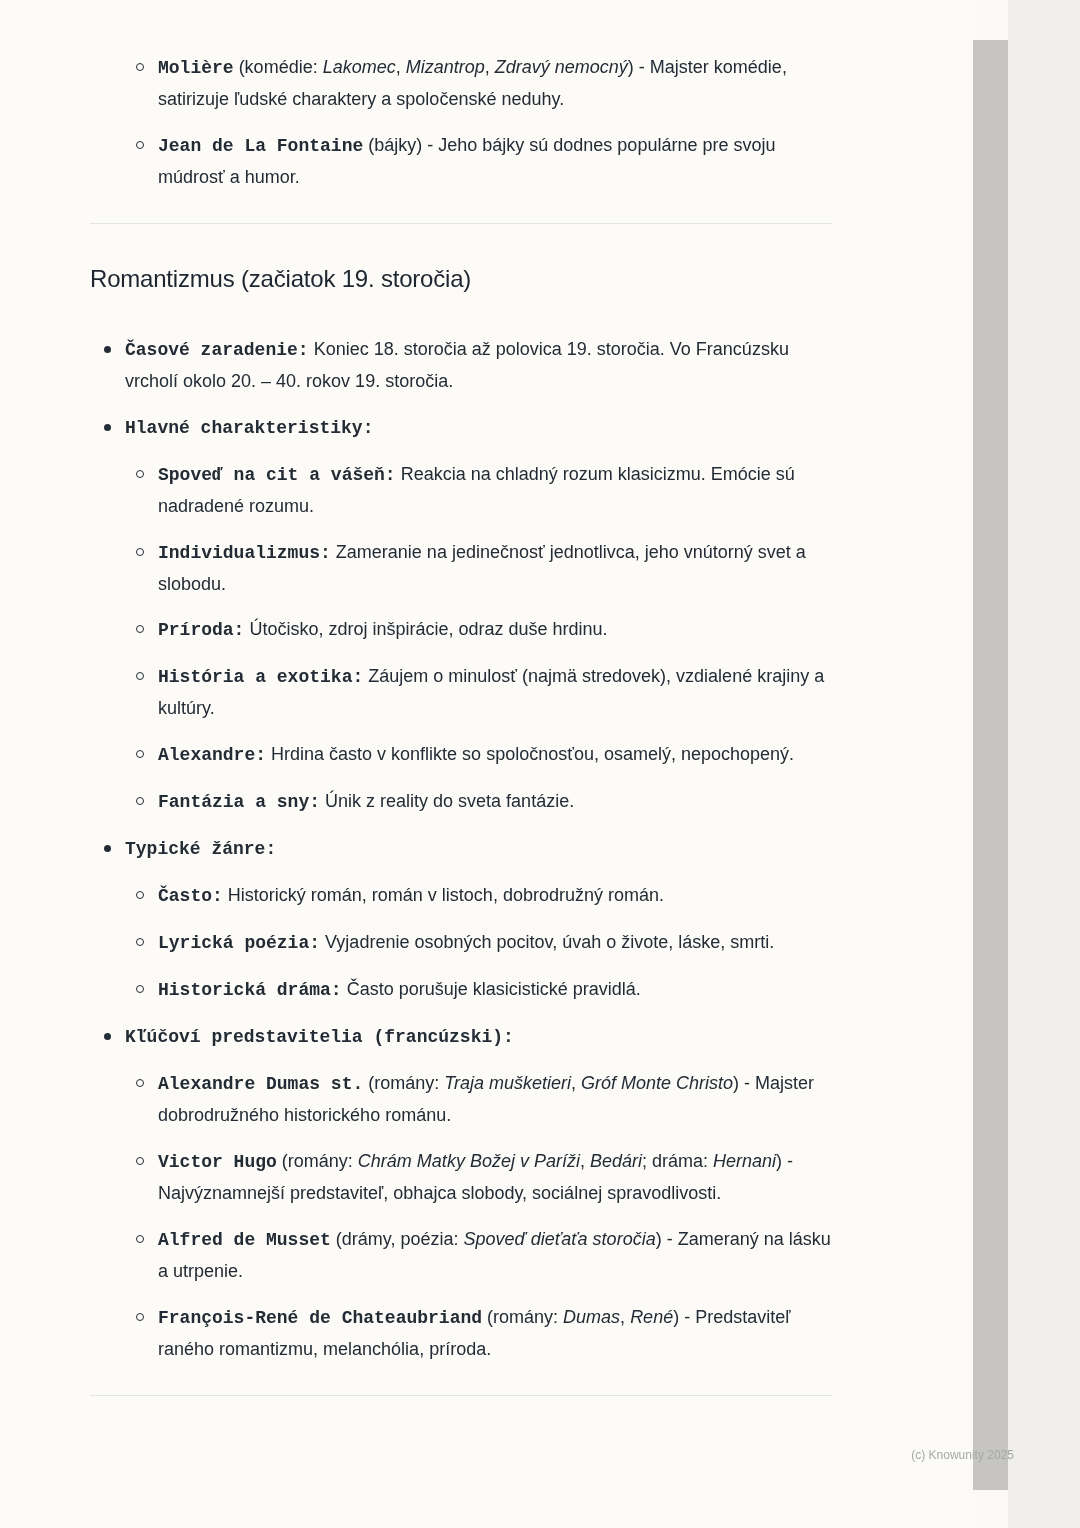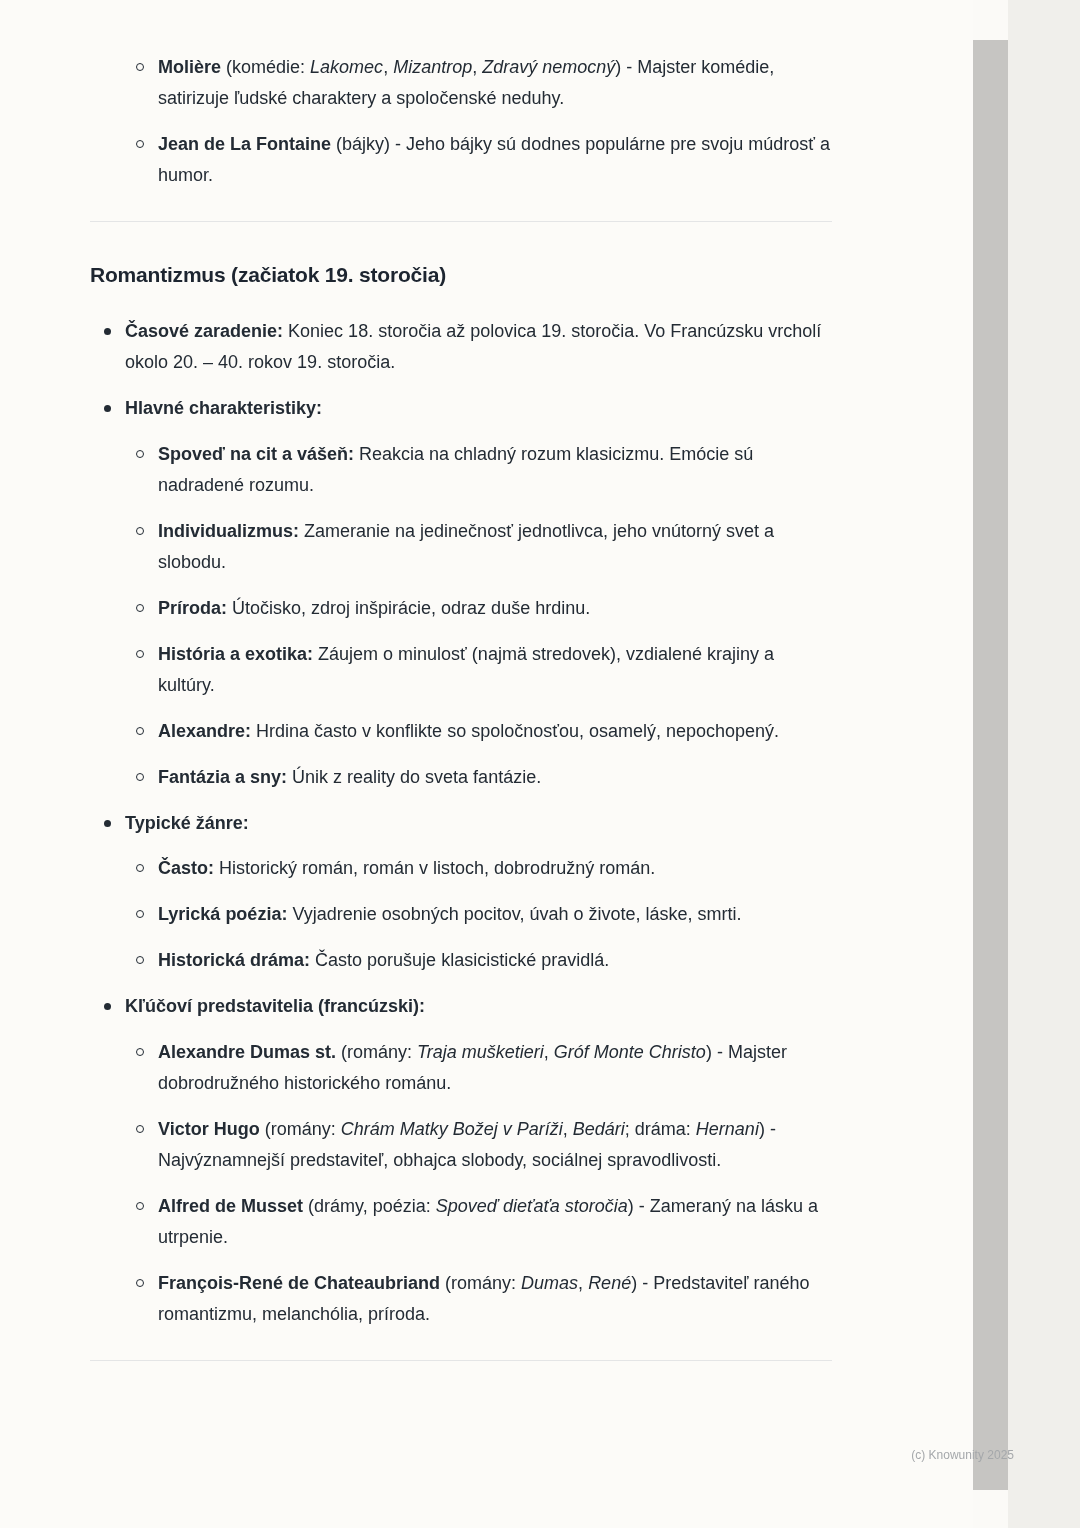--- a/index.html
+++ b/index.html
@@ -24,26 +24,26 @@
   .content{
     position:absolute;
     left:90px;
     top:0;
     width:742px;
     padding-top:52px;
     font-size:18px;
     line-height:1.72;
   }
   .heading{
-    font-size:21px;
+    font-size:24px;
     line-height:1.25;
-    font-weight:700;
+    font-weight:400;
     color:var(--heading);
     letter-spacing:-0.2px;
-    margin:40px 0 28px 0;
+    margin:40px 0 40px 0;
   }
   .divider{
     border:0;
     border-top:1px solid var(--divider);
     margin:30px 0 0 0;
     height:0;
   }
   .item{
     display:flex;
     align-items:flex-start;
@@ -60,21 +60,21 @@
     width:7px;height:7px;border-radius:50%;
     background:var(--text);
   }
   .marker.circle{
     width:8px;height:8px;border-radius:50%;
     border:1.6px solid var(--text);
     background:transparent;
     margin-top:11px;
   }
   .itext{flex:1 1 auto;}
-  .b{font-weight:700;}
+  .b{font-weight:700;font-family:Liberation Mono, monospace;}
   .i{font-style:italic;}
   .rail{
     position:absolute;
     top:0;right:0;
     width:72px;height:100%;
     background:var(--rail);
   }
   .track{
     position:absolute;
     top:0;right:72px;

